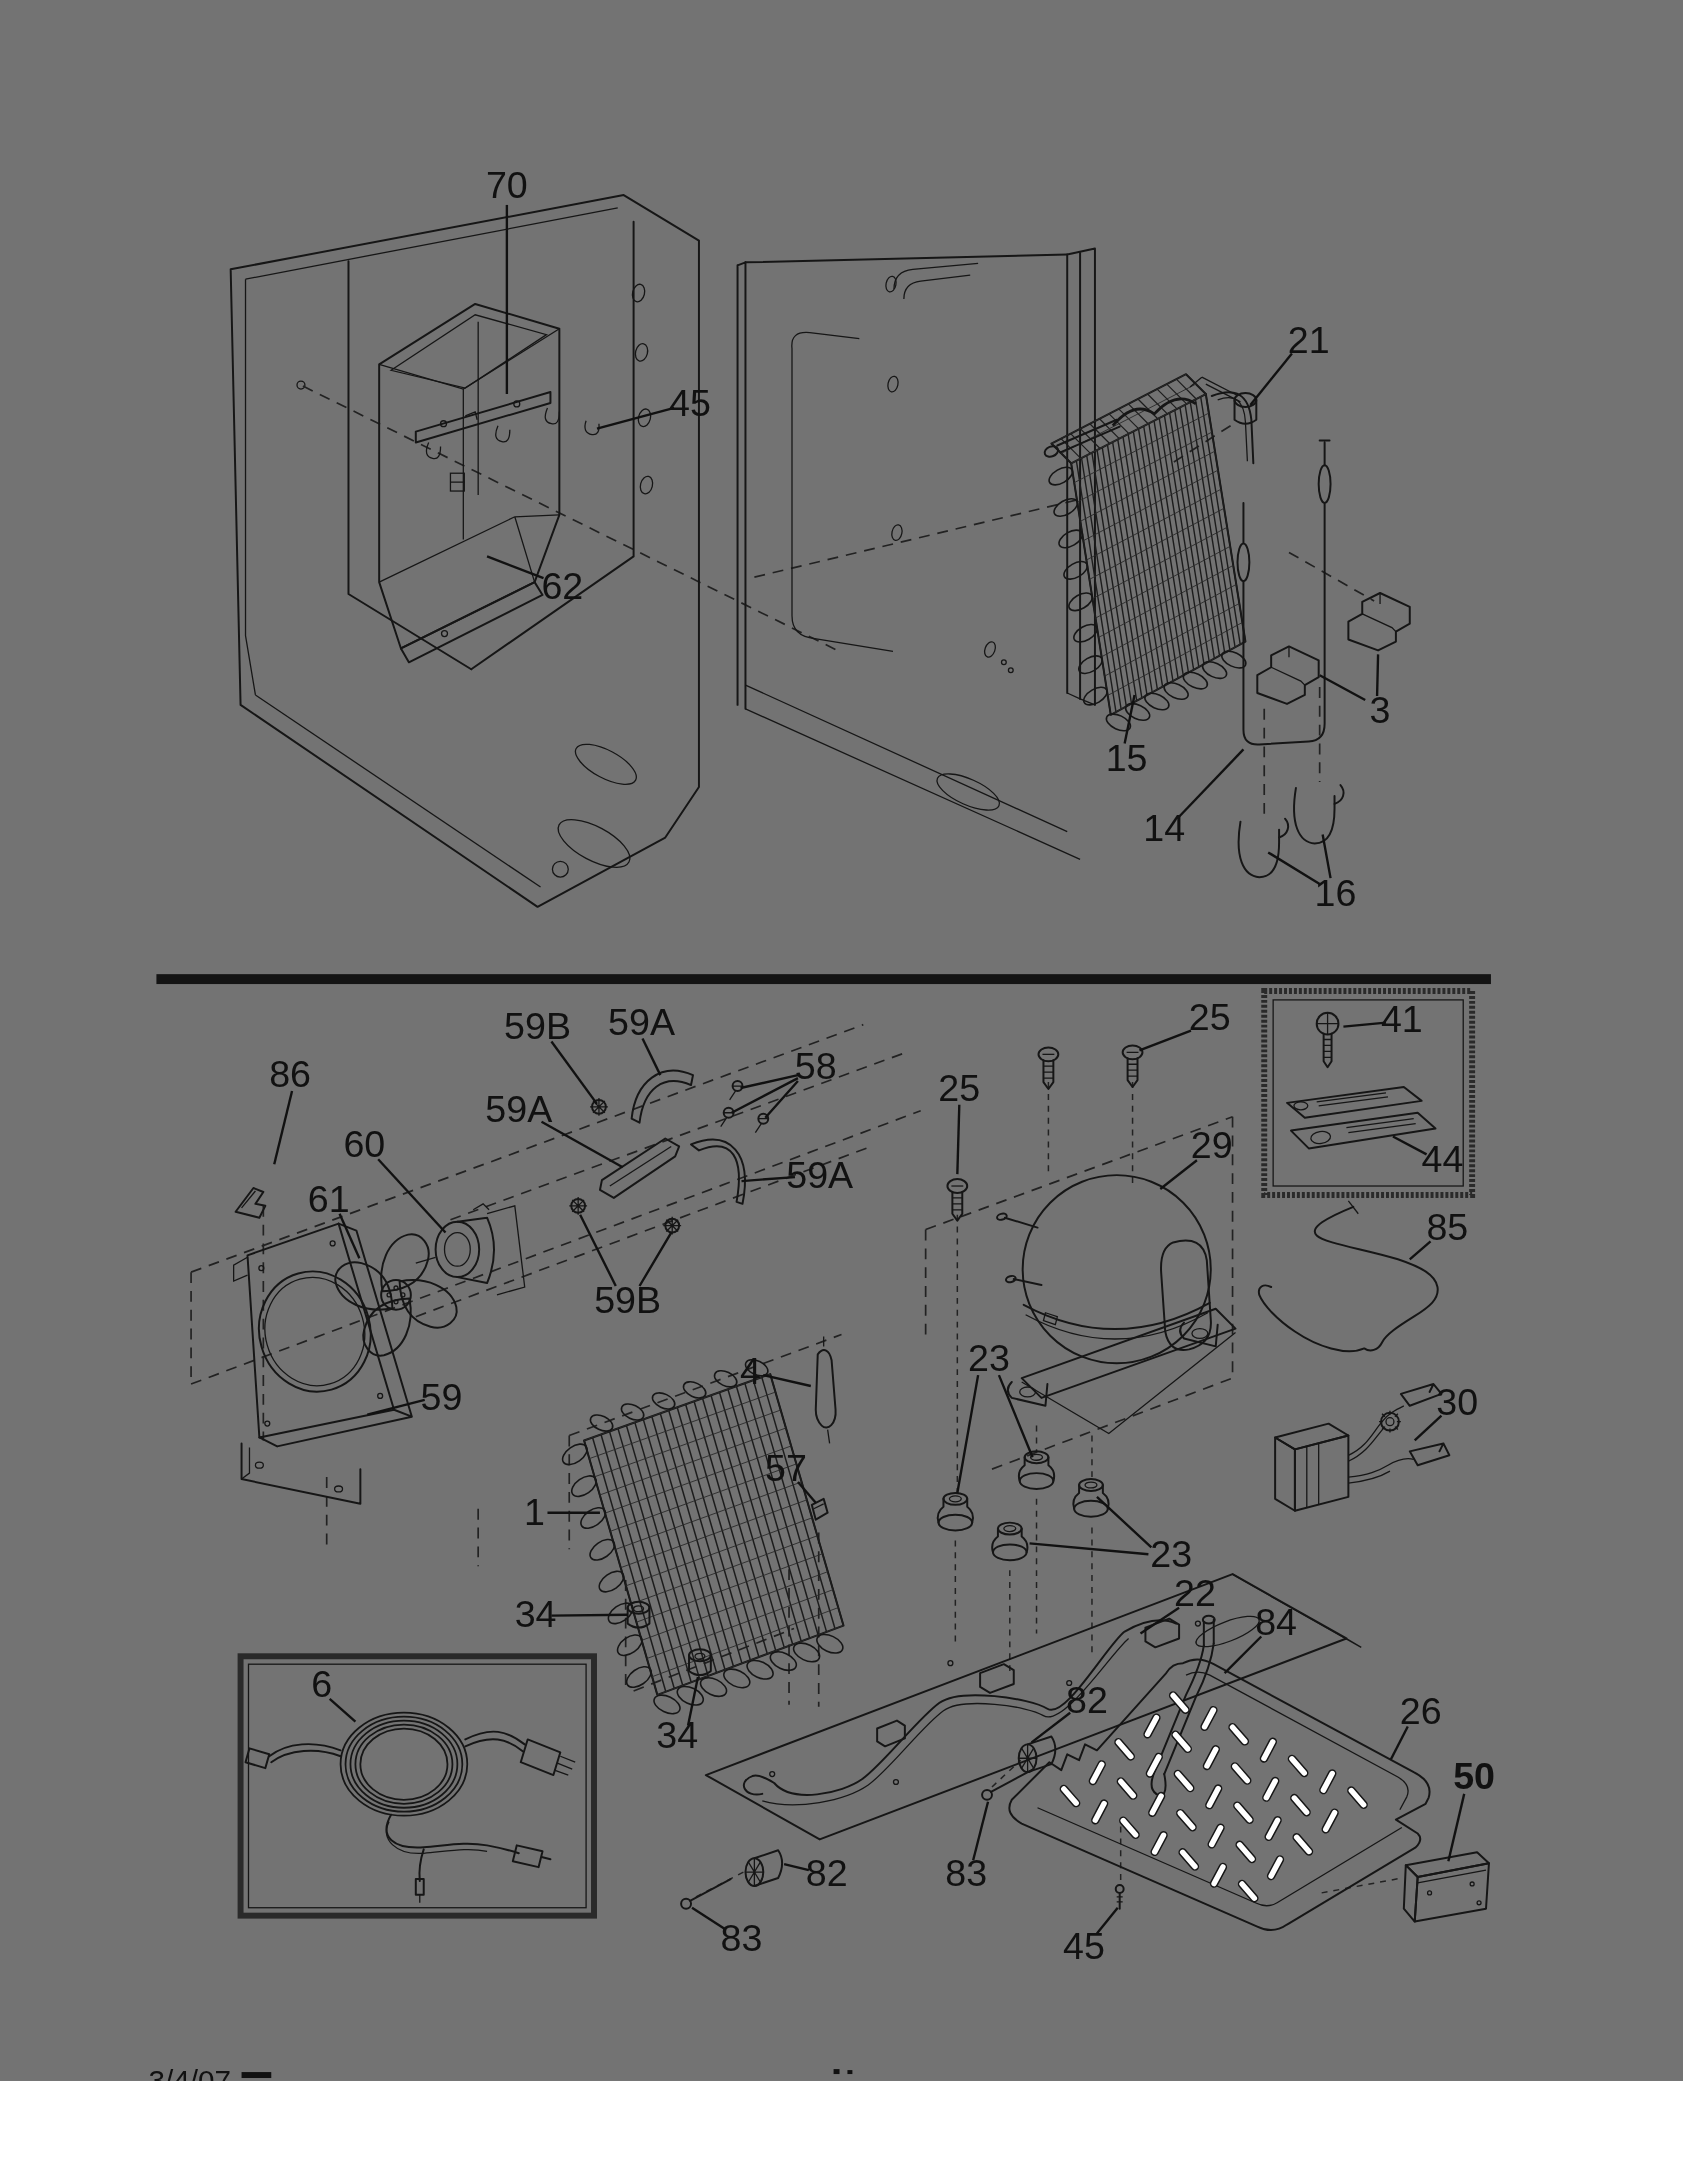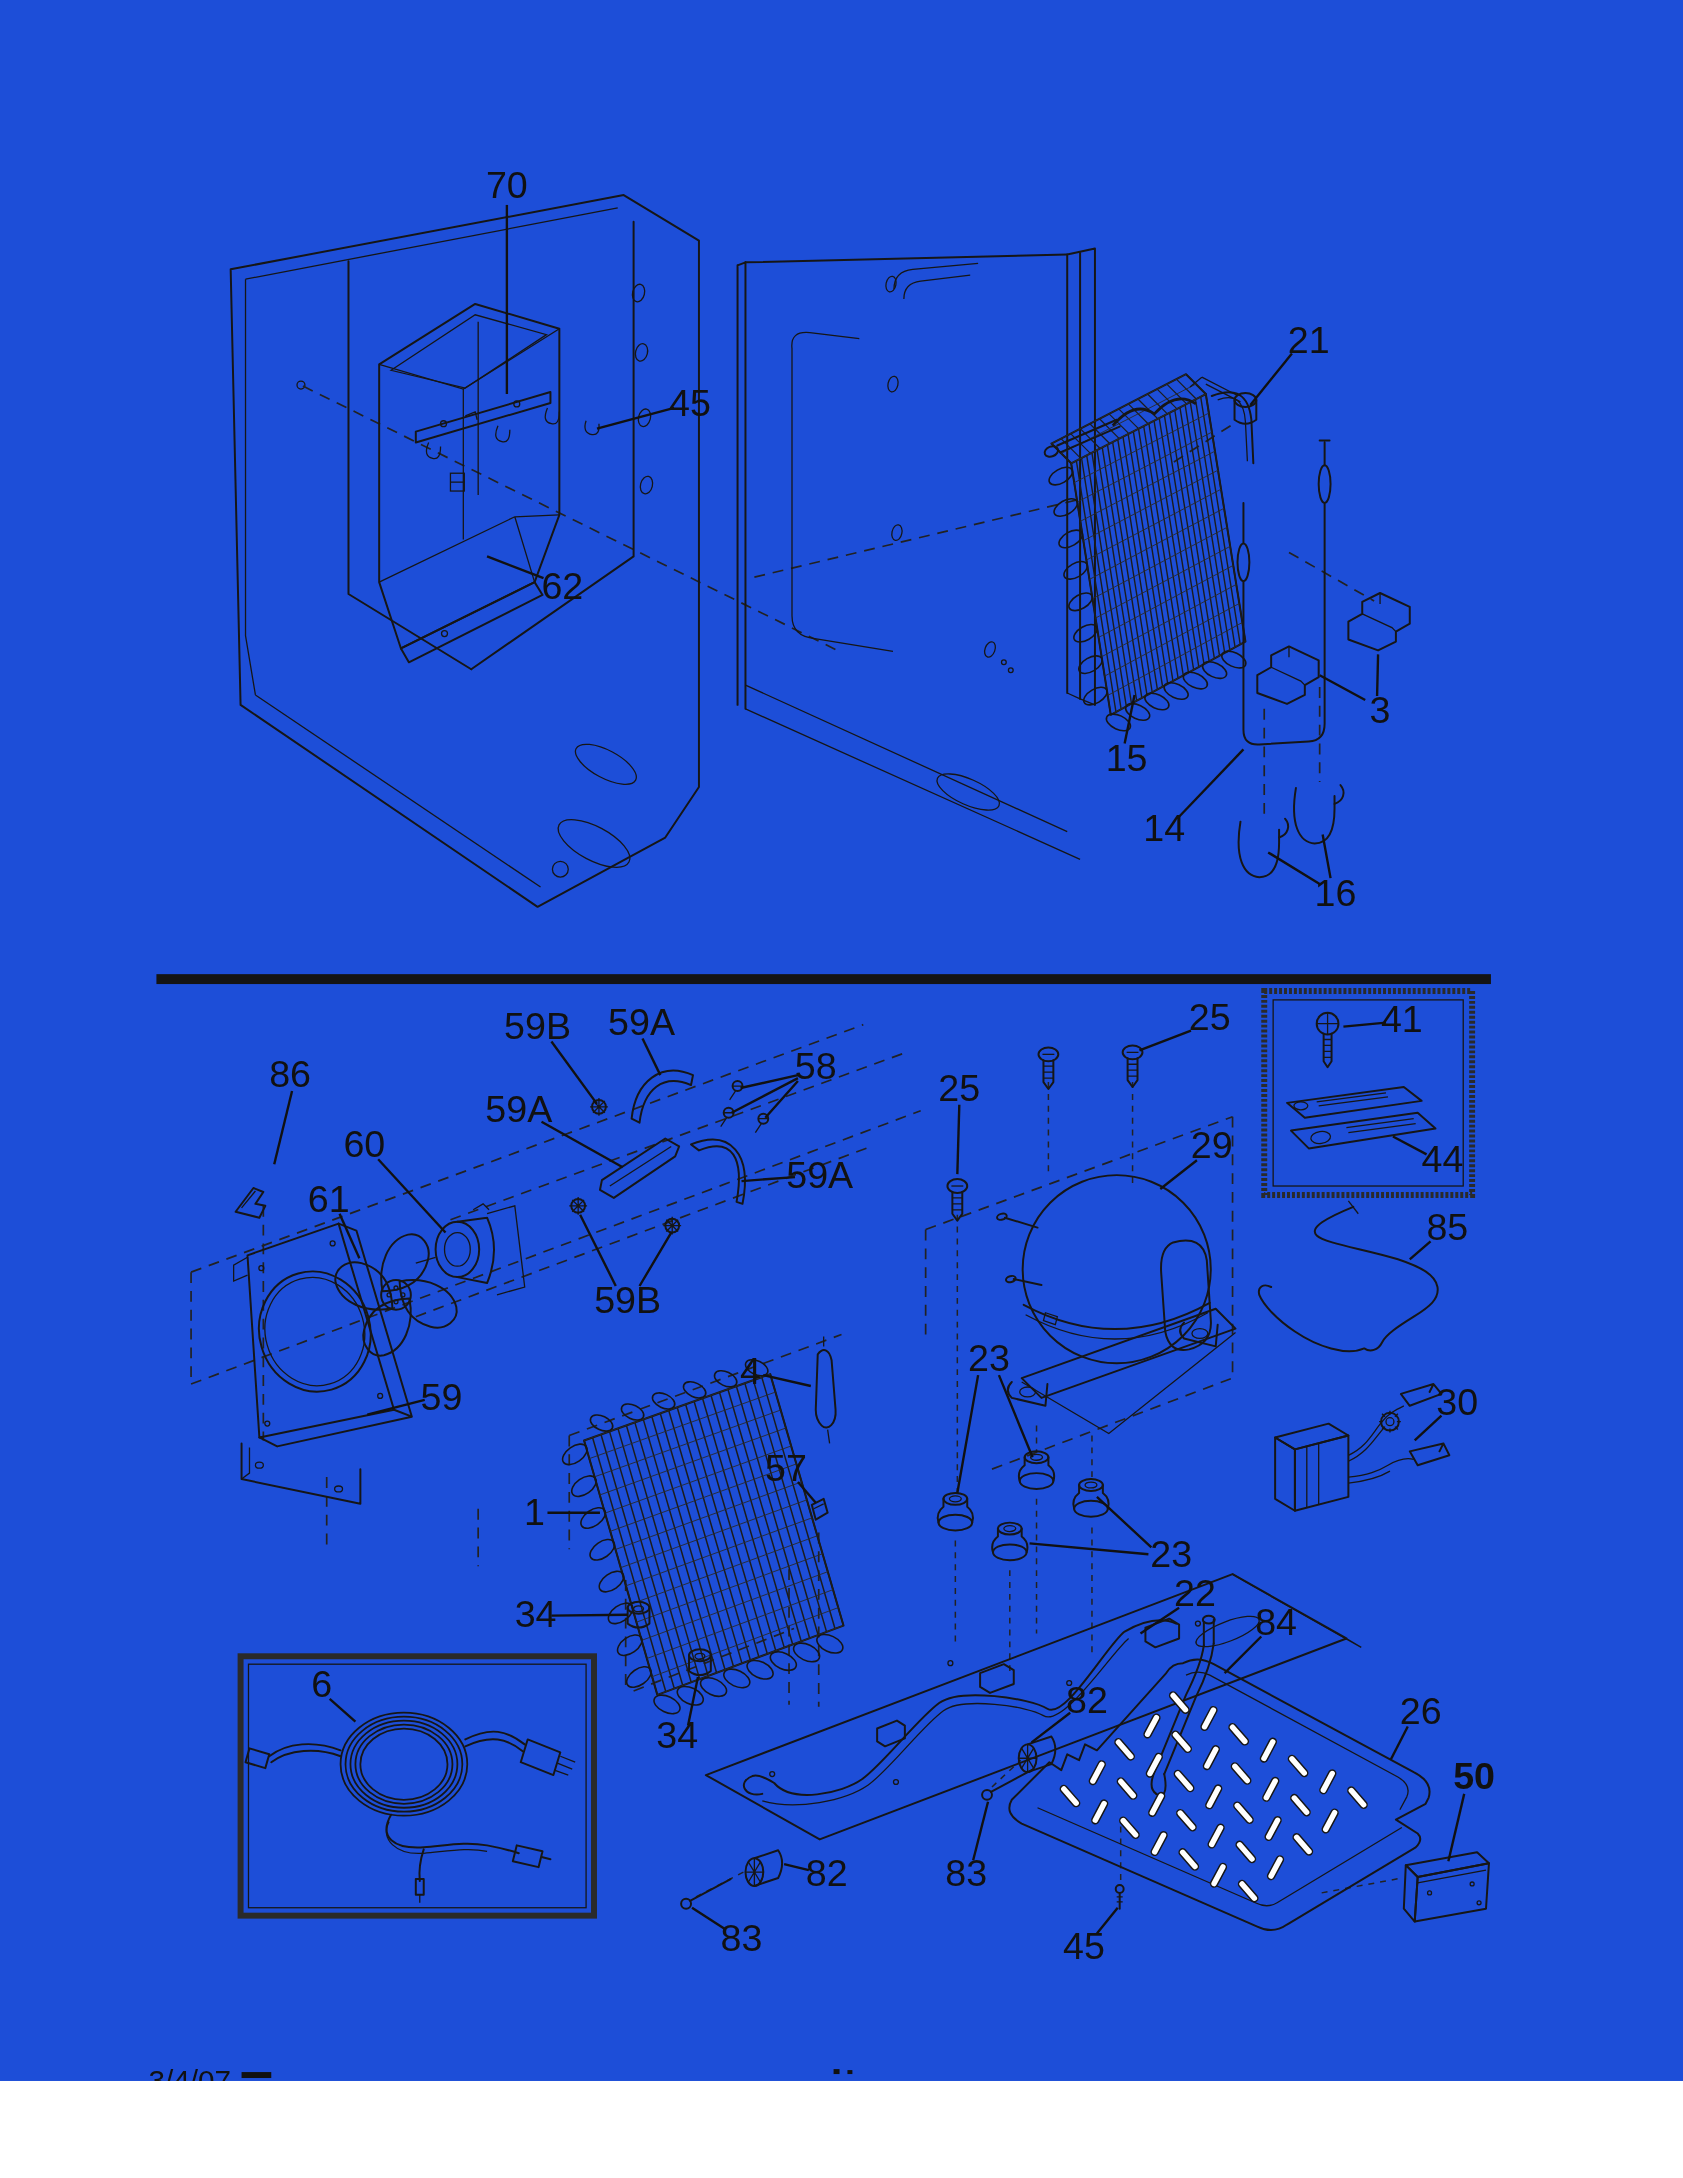--- a/index.html
+++ b/index.html
@@ -1,16 +1,16 @@
 <!DOCTYPE html>
 <html><head>
 <meta charset="utf-8">
 <style>
   html,body{margin:0;padding:0;background:#fff;}
-  .screen{position:relative;width:1683px;height:2178px;background:#1d4ed8;overflow:hidden;
+  .screen{position:relative;width:1683px;height:2178px;background:#737373;overflow:hidden;
           font-family:"Liberation Sans", sans-serif;}
   svg{display:block}
   .ink   {stroke:#161616;fill:none;stroke-width:2;stroke-linecap:round;stroke-linejoin:round;}
   .thin  {stroke:#161616;fill:none;stroke-width:1.3;}
   .thick {stroke:#161616;fill:none;stroke-width:2.8;}
   .dash  {stroke:#222;fill:none;stroke-width:1.7;stroke-dasharray:11 8;}
   .dashs {stroke:#222;fill:none;stroke-width:1.5;stroke-dasharray:6 6;}
   .leader{stroke:#111;fill:none;stroke-width:2.4;}
   .callout{font-family:"Liberation Sans",sans-serif;font-size:38px;fill:#111;}
   .bold{font-weight:bold;}

